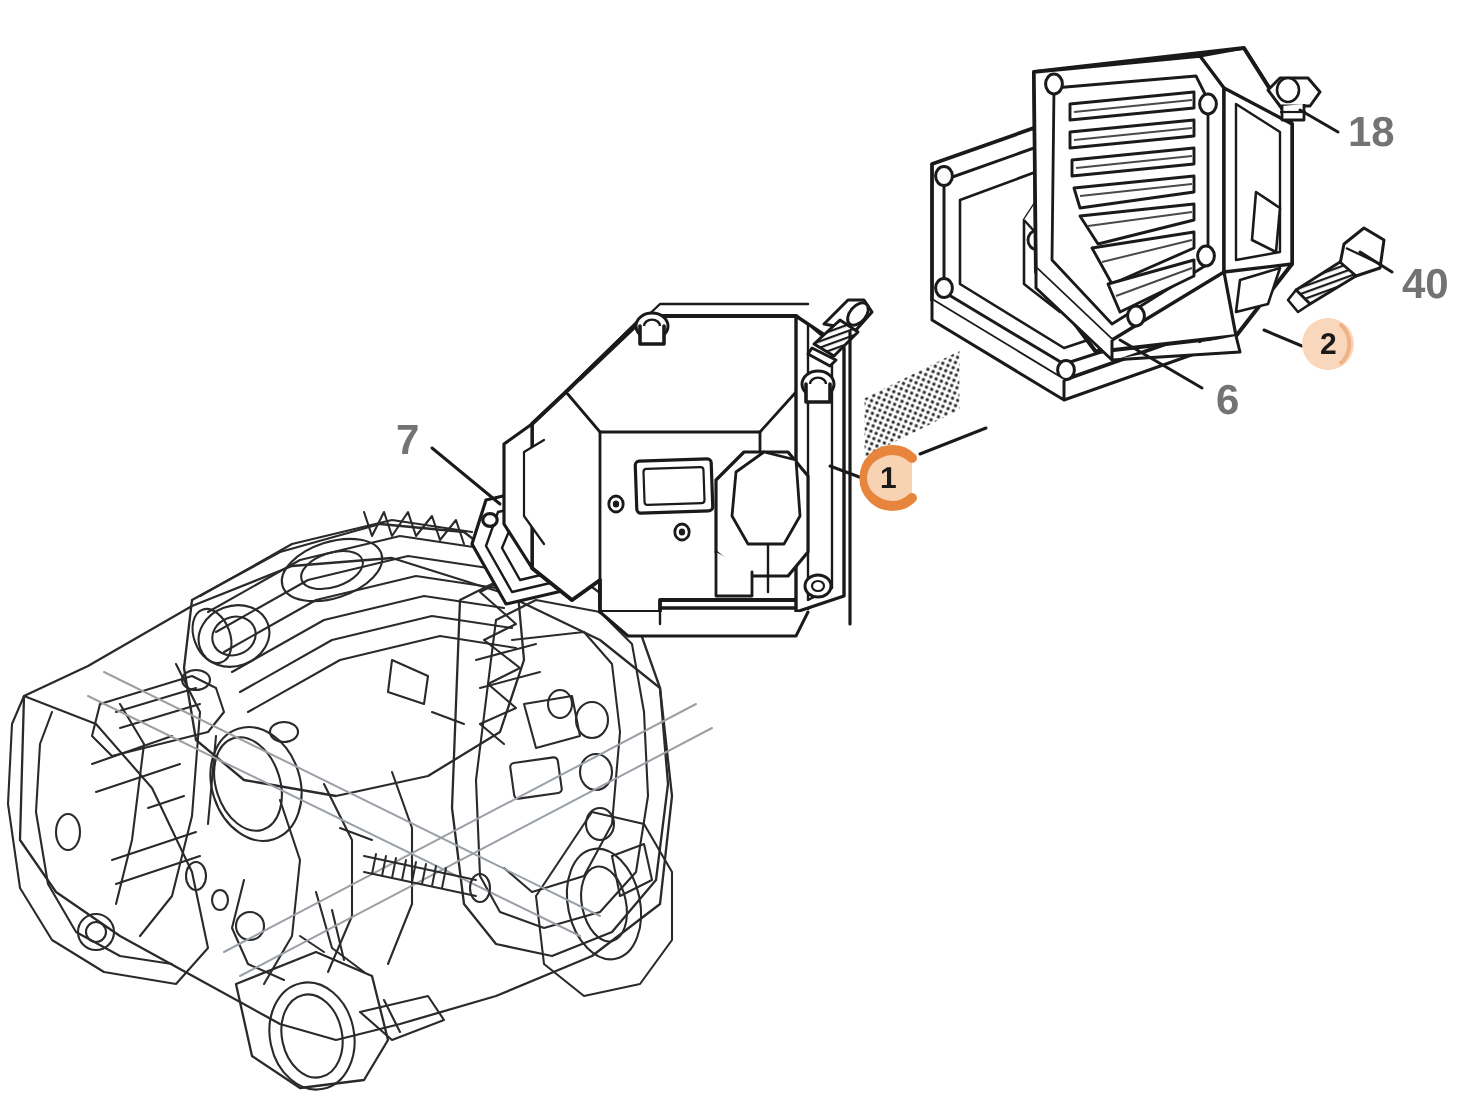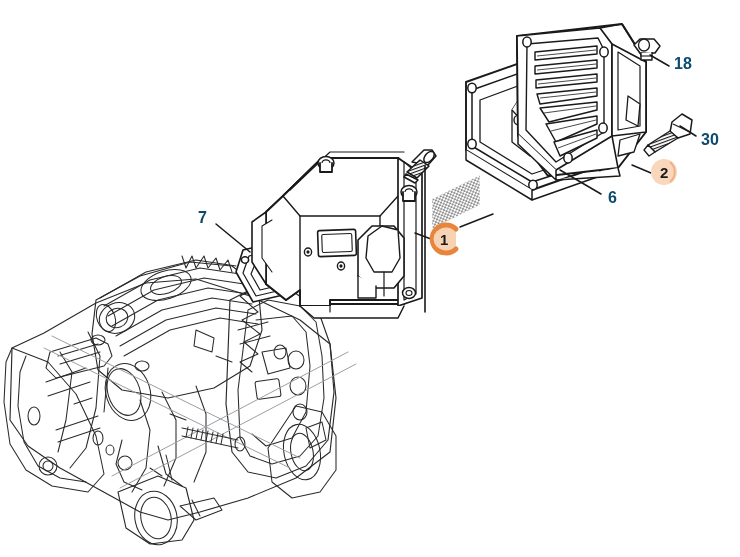--- a/index.html
+++ b/index.html
@@ -8,22 +8,22 @@
     position:relative;
     width:740px;height:557px;
     background:#ffffff;
     overflow:hidden;
   }
   #svgroot{position:absolute;left:0;top:0;width:740px;height:557px;}
   .lbl{
     position:absolute;
     font-family:"Liberation Sans",sans-serif;
     font-weight:bold;
-    font-size:16px;
-    color:#0c4a6e;
+    font-size:21px;
+    color:#737373;
     letter-spacing:0px;
     white-space:nowrap;
     line-height:1;
   }
   .callout-num{
     position:absolute;
     font-family:"Liberation Sans",sans-serif;
     font-weight:bold;
     font-size:15px;
     color:#1a1a1a;
@@ -353,19 +353,19 @@
       <path d="M670,162 A13,13 0 0 1 670,182" fill="none" stroke="#F0B184" stroke-width="2"></path>
     </g>
   </svg>
 
   <div class="lbl" style="left:198px;top:210px;">7</div>
 
   <div class="lbl" style="left:608px;top:190px;">6</div>
 
   <div class="lbl" style="left:674px;top:56px;">18</div>
 
-  <div class="lbl" style="left:701px;top:132px;">30</div>
+  <div class="lbl" style="left:701px;top:132px;">40</div>
 
   <div class="callout-num" style="left:440px;top:232px;">1</div>
 
   <div class="callout-num" style="left:660px;top:165px;">2</div>
 
 </div>
 
 </body></html>

